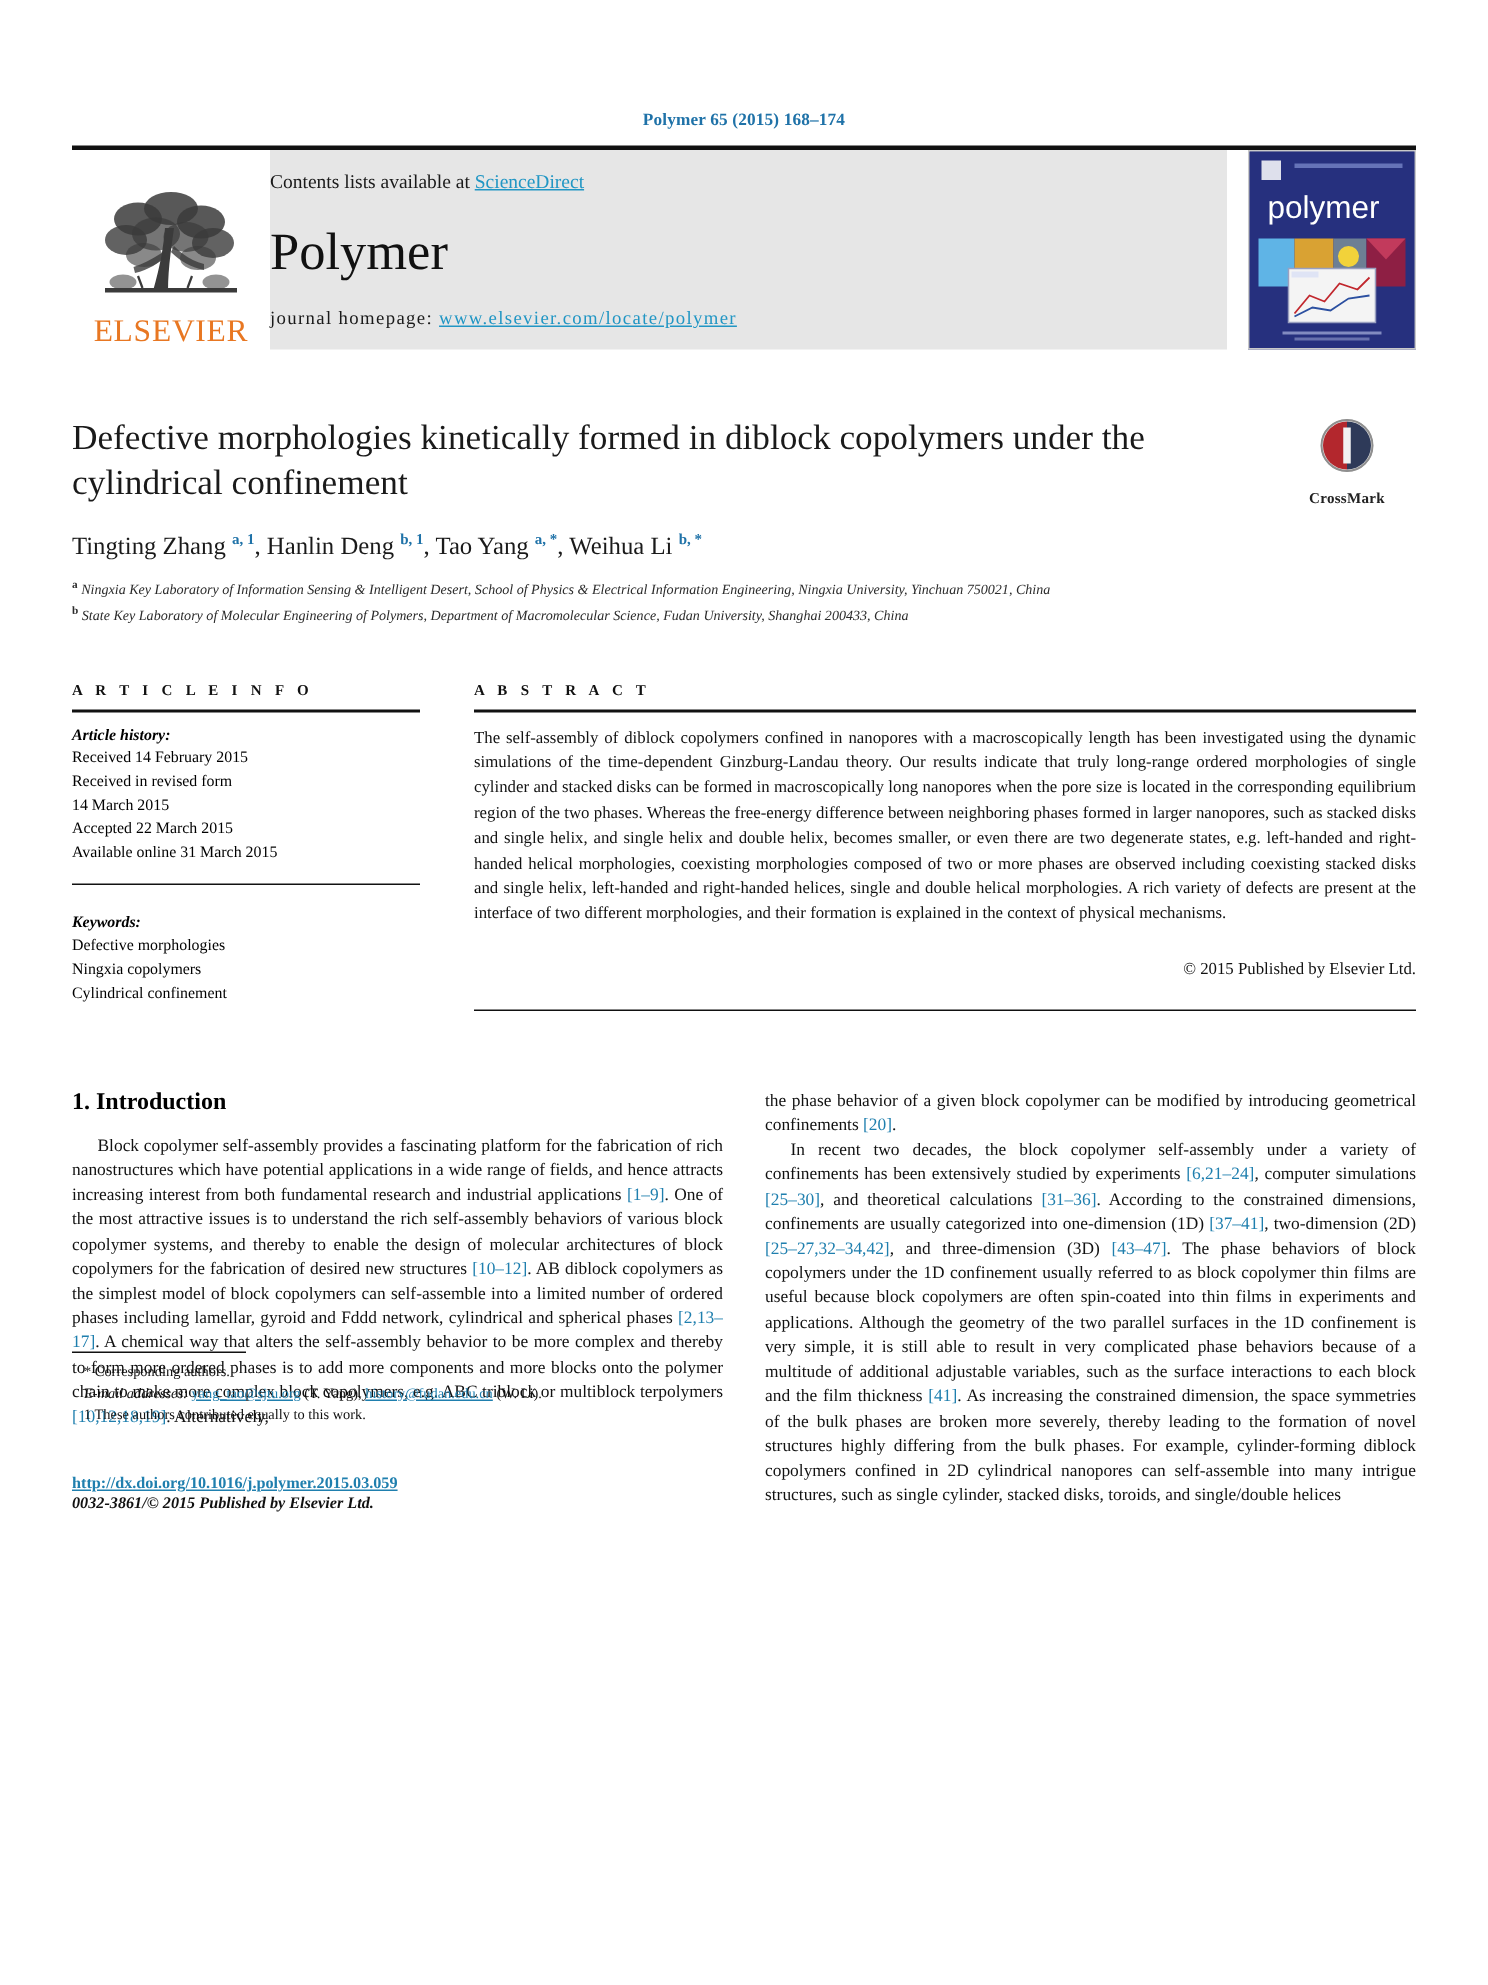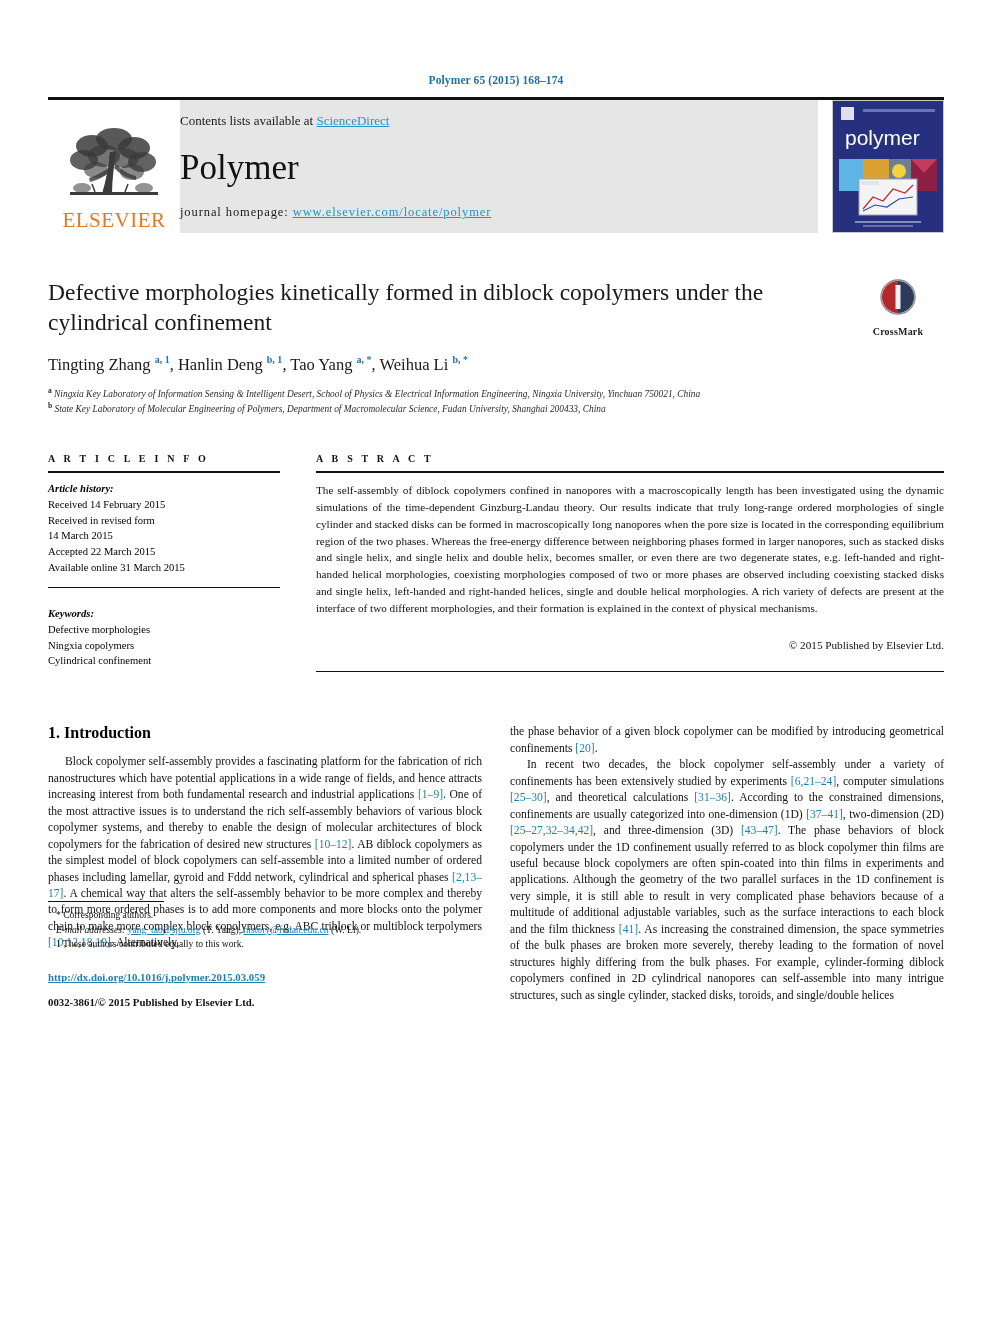--- a/index.html
+++ b/index.html
@@ -216,21 +216,21 @@
   }
   .fn-line .it { font-style: italic; }
   .fn-line .mail { color: #1f7fae; }
   .doi-block {
     position: absolute;
     left: 48px;
     bottom: 28px;
     width: 500px;
   }
   .doi-link { color: #1f7fae; font-size: 10.8px; font-weight: bold; display:block; }
-  .issn { font-size: 10.8px; font-weight: bold; color: #111; display:block; margin-top: 13px; }
+  .issn { font-size: 10.8px; font-weight: bold; color: #111; display:block; margin-top: 1px; font-style: italic; }
 </style>
 </head>
 <body>
 
 <div class="page">
 
   <div class="running-head">Polymer 65 (2015) 168–174</div>
 
   <div class="masthead">
 

